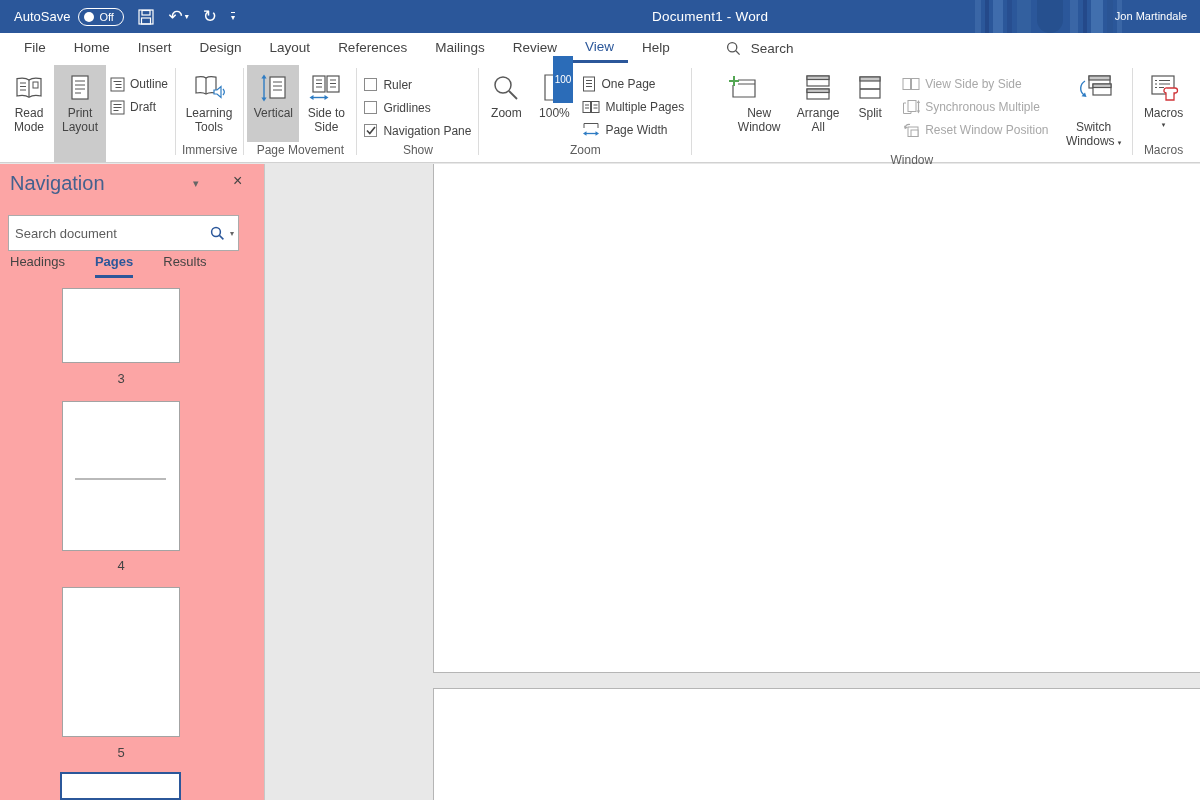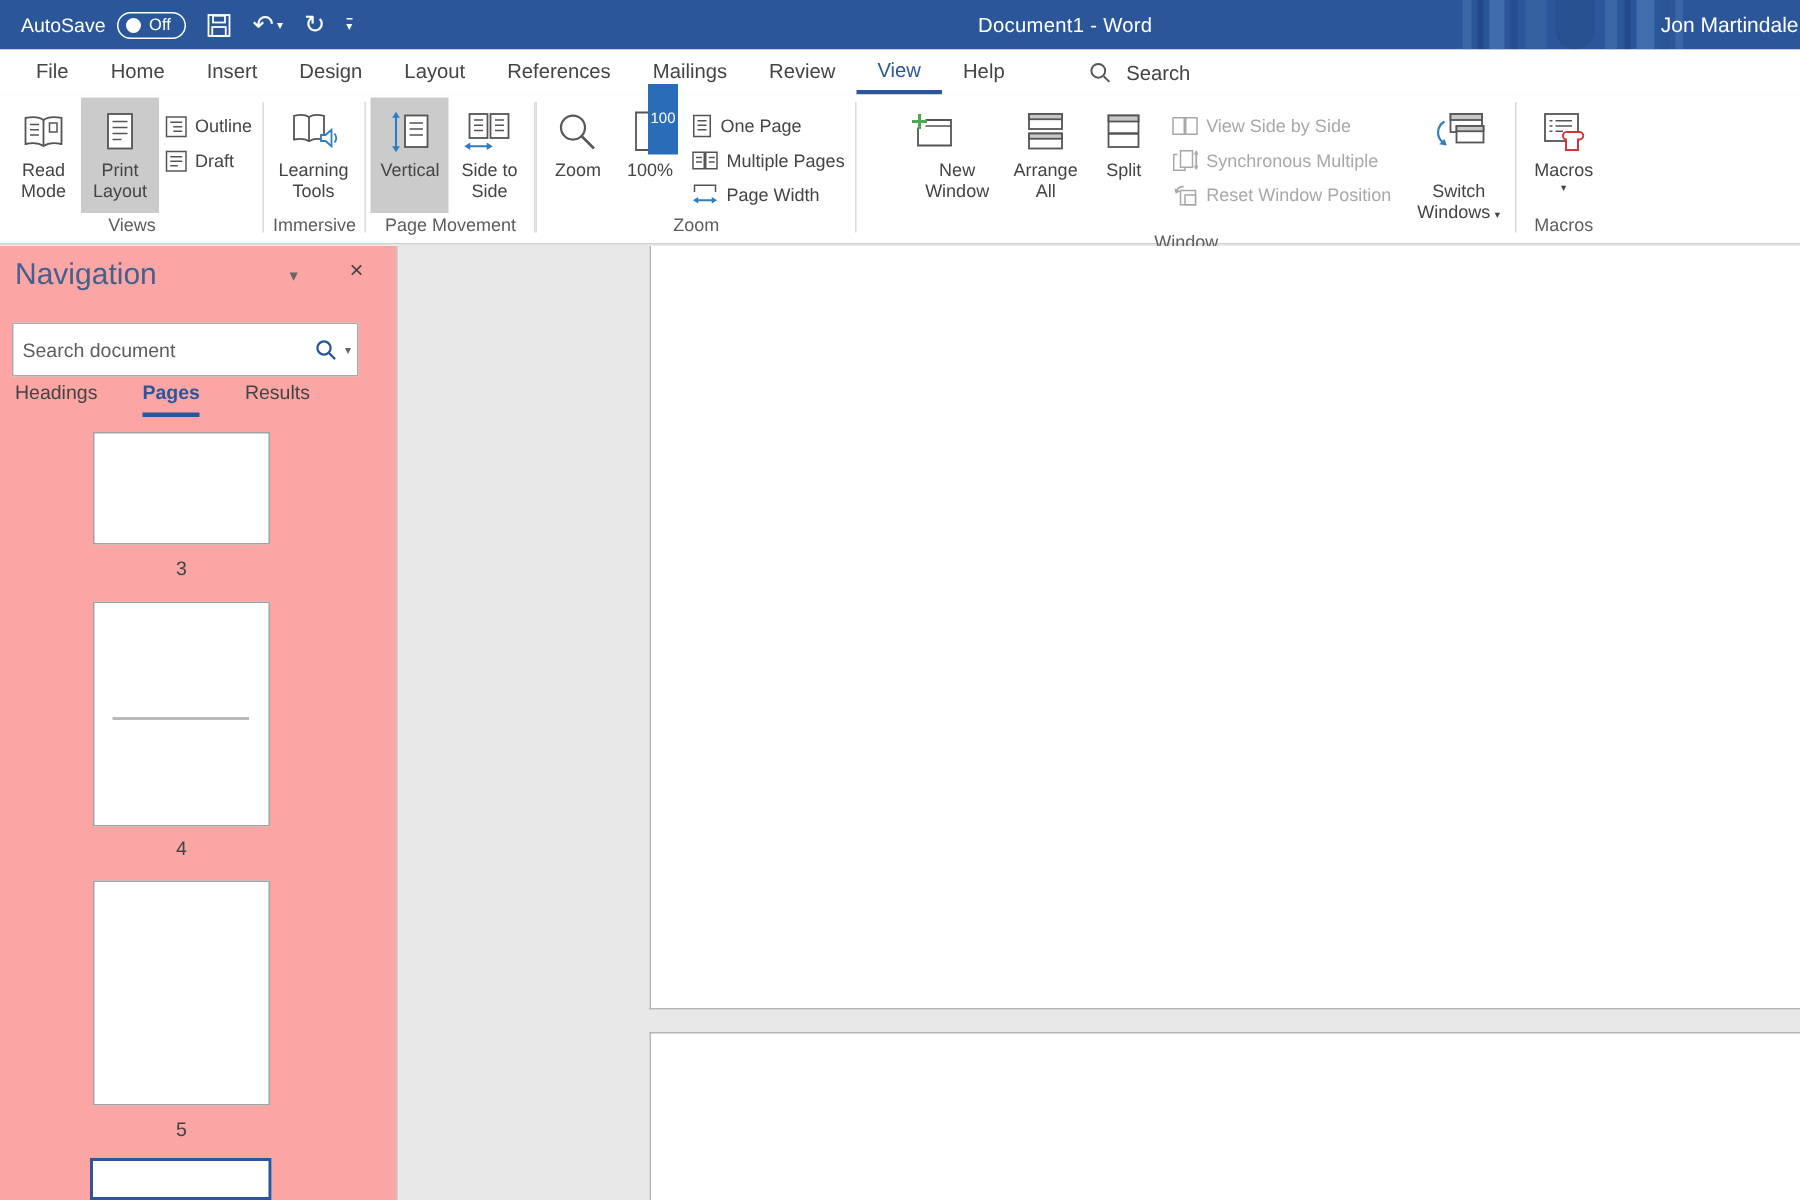--- a/index.html
+++ b/index.html
@@ -14,21 +14,21 @@
   .qat { position:absolute; left:14px; top:0; height:33px; display:flex; align-items:center; gap:14px; }
   .autosave { display:flex; align-items:center; gap:8px; font-size:13px; }
   .toggle { width:46px; height:18px; border:1px solid #fff; border-radius:9px;
     display:flex; align-items:center; padding:0 5px; gap:5px; cursor:pointer; }
   .toggle .knob { width:10px; height:10px; background:#fff; border-radius:50%; }
   .toggle .state { font-size:11px; color:#fff; }
   .qbtn { display:flex; align-items:center; color:#fff; font-size:17px; cursor:pointer; line-height:1; }
   .qbtn .mini-chev { font-size:8px; margin-left:2px; }
   .qat-custom { font-size:8px; border-top:1.5px solid #fff; padding-top:1px; cursor:pointer; }
   .doc-title { position:absolute; left:652px; top:0; line-height:33px; font-size:13.5px; color:#fff; letter-spacing:.2px; }
-  .user-name { position:absolute; right:0px; top:0; line-height:33px; font-size:14px; color:#fff; padding-right:1px; }
+  .user-name { position:absolute; right:0px; top:0; line-height:33px; font-size:11px; color:#fff; padding-right:13px; }
 
   
   .tabrow { position:absolute; left:0; top:33px; width:1200px; height:30px; background:#fff;
     display:flex; align-items:stretch; padding-left:10px; }
   .rtab { font-size:13.5px; color:#444; padding:0 14px; line-height:29px; cursor:pointer; }
   .rtab.active { color:#2b579a; border-bottom:3px solid #2b579a; line-height:27px; }
   .tab-search { display:flex; align-items:center; gap:10px; margin-left:42px; font-size:13.5px; color:#444; cursor:pointer; }
 
   
   .ribbon { position:absolute; left:0; top:63px; width:1200px; height:100px; background:#fff;
@@ -203,21 +203,20 @@
           <svg width="15" height="15" viewBox="0 0 15 15">
             <rect x="1" y="1" width="13" height="13" fill="#fff" stroke="#555"></rect>
             <line x1="3.5" y1="4.5" x2="11.5" y2="4.5" stroke="#555"></line>
             <line x1="3.5" y1="7.5" x2="11.5" y2="7.5" stroke="#555"></line>
             <line x1="3.5" y1="10.5" x2="8.5" y2="10.5" stroke="#555"></line>
           </svg>
           <span>Draft</span>
         </div>
       </div>
     </div>
-    <div class="rglabel">Views</div>
   </div>
   <div class="rsep"></div>
 
   <div class="rgroup">
     <div class="rgc">
       <div class="bigbtn">
         <div class="ricon">
           <svg width="34" height="28" viewBox="0 0 34 28">
             <path d="M14 4 C11.5 2.3,8 2.3,4 3.2 V19 C8 18.2,11.5 18.4,14 20.1 C16.5 18.4,20 18.2,24 19 V3.2 C20 2.3,16.5 2.3,14 4 Z" fill="#fff" stroke="#555" stroke-width="1.2"></path>
             <line x1="14" y1="4" x2="14" y2="20" stroke="#555" stroke-width="1.2"></line>
@@ -264,20 +263,43 @@
             <polygon points="19.5,23.5 15.5,21 15.5,26" fill="#2e7cc3"></polygon>
           </svg>
         </div>
         <div class="blabel" style="width:46px;">Side to Side</div>
       </div>
     </div>
     <div class="rglabel">Page Movement</div>
   </div>
   <div class="rsep"></div>
 
+  <div class="rgroup">
+    <div class="rgc">
+      <div class="vstack" style="gap:6px; padding-top:11px;">
+        <div class="checkrow">
+          <span class="checkbox"></span>
+          <span>Ruler</span>
+        </div>
+        <div class="checkrow">
+          <span class="checkbox"></span>
+          <span>Gridlines</span>
+        </div>
+        <div class="checkrow">
+          <span class="checkbox">
+            <svg width="10" height="9" viewBox="0 0 10 9">
+                <polyline points="1,4.5 3.8,7.5 9,1" fill="none" stroke="#444" stroke-width="1.6"></polyline>
+              </svg>
+          </span>
+          <span>Navigation Pane</span>
+        </div>
+      </div>
+    </div>
+    <div class="rglabel">Show</div>
+  </div>
   <div class="rsep"></div>
 
   <div class="rgroup">
     <div class="rgc">
       <div class="bigbtn">
         <div class="ricon">
           <svg width="28" height="28" viewBox="0 0 28 28">
             <circle cx="11" cy="11" r="8" fill="#fff" stroke="#595959" stroke-width="1.5"></circle>
             <line x1="17" y1="17" x2="25" y2="25" stroke="#595959" stroke-width="1.8"></line>
           </svg>

